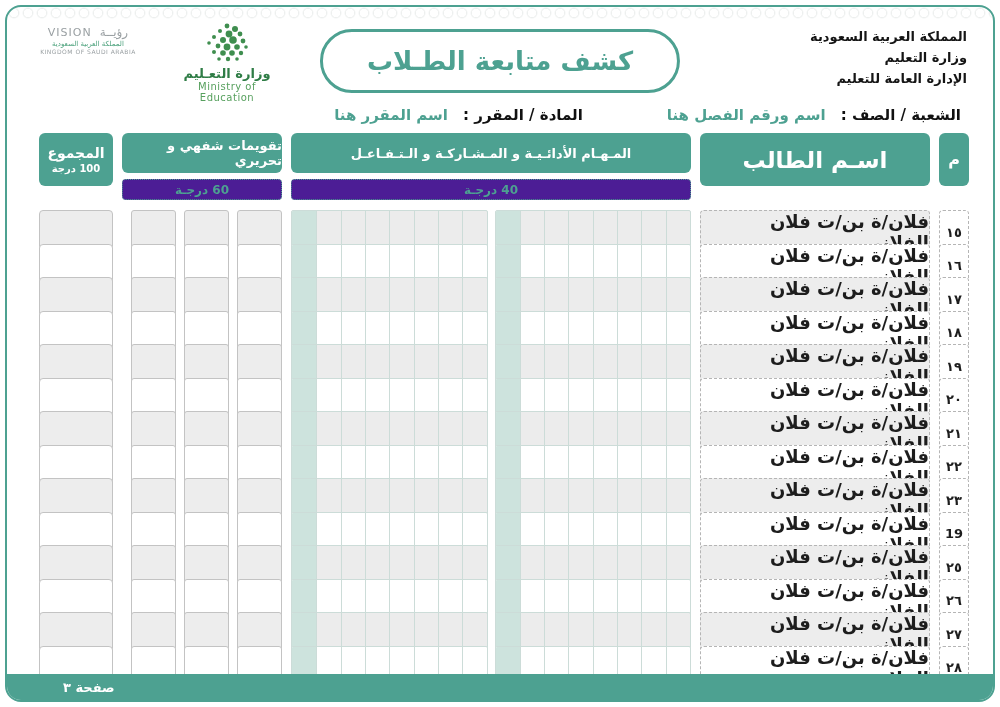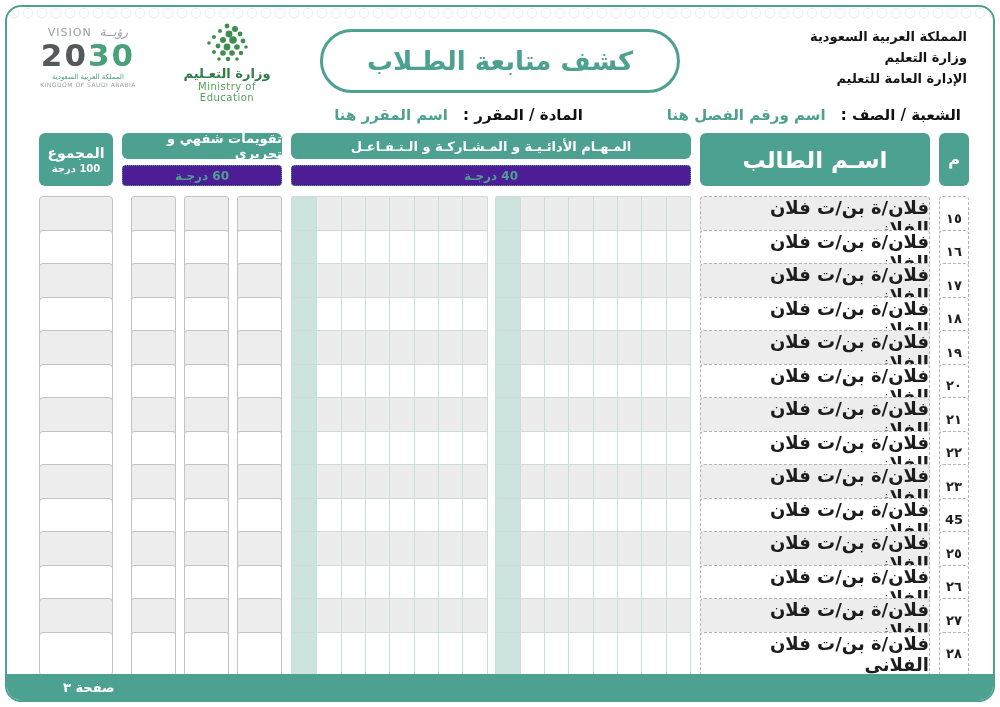--- a/index.html
+++ b/index.html
@@ -20,21 +20,21 @@
   .org-block { padding-top:8px; font-size:13px; font-weight:bold; color:#151515; line-height:1.6; text-align:right; }
   .logos { display:flex; gap:36px; align-items:flex-start; padding-top:2px; }
 
   .ministry { text-align:center; width:96px; }
   .ministry svg { display:block; margin:0 auto; }
   .m-ar { color:var(--ministry-green,#2f7d46); font-size:13px; font-weight:bold; margin-top:1px; }
   .m-en { color:#57a05e; font-size:10px; letter-spacing:.5px; }
 
   .vision { text-align:center; width:110px; direction:ltr; padding-top:4px; }
   .v-top { color:#9aa0a3; font-size:11px; letter-spacing:1px; display:flex; justify-content:center; gap:8px; align-items:baseline; }
-  .v-top .ar { font-size:12px; letter-spacing:0;font-style:italic; }
+  .v-top .ar { font-size:12px; letter-spacing:0; }
   .v-year { color:#55595c; font-size:31px; font-weight:bold; line-height:1.05; letter-spacing:2px; }
   .v-year b { color:var(--vision-green,#49a07a); font-weight:bold; }
   .v-c-ar { color:var(--vision-green,#49a07a); font-size:7px; margin-top:1px; }
   .v-c-en { color:#9aa0a3; font-size:6px; letter-spacing:.5px; }
 
   .title-pill { position:absolute; top:22px; left:50%; transform:translateX(-50%);
     border:3px solid var(--teal,#4da191); border-radius:40px; padding:14px 44px;
     color:var(--teal,#4da191); font-size:26px; font-weight:bold; white-space:nowrap; background:#fff; }
 
   
@@ -45,21 +45,21 @@
 
   
   .table { padding:9px 24px 0; }
   .grid-row { display:grid; grid-template-columns:30px 230px 400px 160px 74px; column-gap:9px; }
 
   .th { background:var(--teal,#4da191); color:#fff; border-radius:6px;
     display:flex; align-items:center; justify-content:center; font-weight:bold; }
   .th-num { height:53px; font-size:16px; }
   .th-name { height:53px; font-size:23px; }
   .th-stack { display:flex; flex-direction:column; gap:6px; }
-  .th-small { height:26px; font-size:13px; }
+  .th-small { height:40px; font-size:13px; }
   .score-box { height:21px; border:1px dotted var(--teal,#4da191); border-radius:4px; background:#4c1d95;
     color:var(--teal,#4da191); font-size:12px; font-weight:bold;
     display:flex; align-items:center; justify-content:center; }
   .th-total { height:53px; flex-direction:column; gap:2px; font-size:14px; line-height:1.15; }
   .th-total .sub { font-size:10px; font-weight:bold; }
 
   .tbody { margin-top:10px; }
   .row { height:24px; margin-bottom:9.5px; }
   .cell { border-radius:4px; }
   .num-cell { border:1.5px dashed #b5b5b5; background:#fff; display:flex; align-items:center;
@@ -131,21 +131,20 @@
         </svg>
         <div class="m-ar">وزارة التعـليم</div>
         <div class="m-en">Ministry of Education</div>
       </div>
 
       <div class="vision">
         <div class="v-top">
           <span>VISION</span>
           <span class="ar">رؤيــة</span>
         </div>
-        <div class="v-year"><span>20</span><b>30</b></div>
         <div class="v-c-ar">المملكة العربية السعودية</div>
         <div class="v-c-en">KINGDOM OF SAUDI ARABIA</div>
       </div>
     </div>
 
     <div class="title-pill">كشف متابعة الطـلاب</div>
   </div>
 
   <div class="info-line">
     <span class="info-pair">
@@ -459,21 +458,21 @@
             </div>
     </div>
     <div class="cell assess-cell">
             <div class="box"></div>
             <div class="box"></div>
             <div class="box"></div>
           </div>
     <div class="cell total-cell"></div>
   </div>
         <div class="grid-row row">
-    <div class="cell num-cell">45</div>
+    <div class="cell num-cell">19</div>
     <div class="cell name-cell">فلان/ة بن/ت فلان الفلاني</div>
     <div class="cell tasks-cell">
       <div class="cellgroup">
               <span></span>
               <span></span>
               <span></span>
               <span></span>
               <span></span>
               <span></span>
               <span></span>

